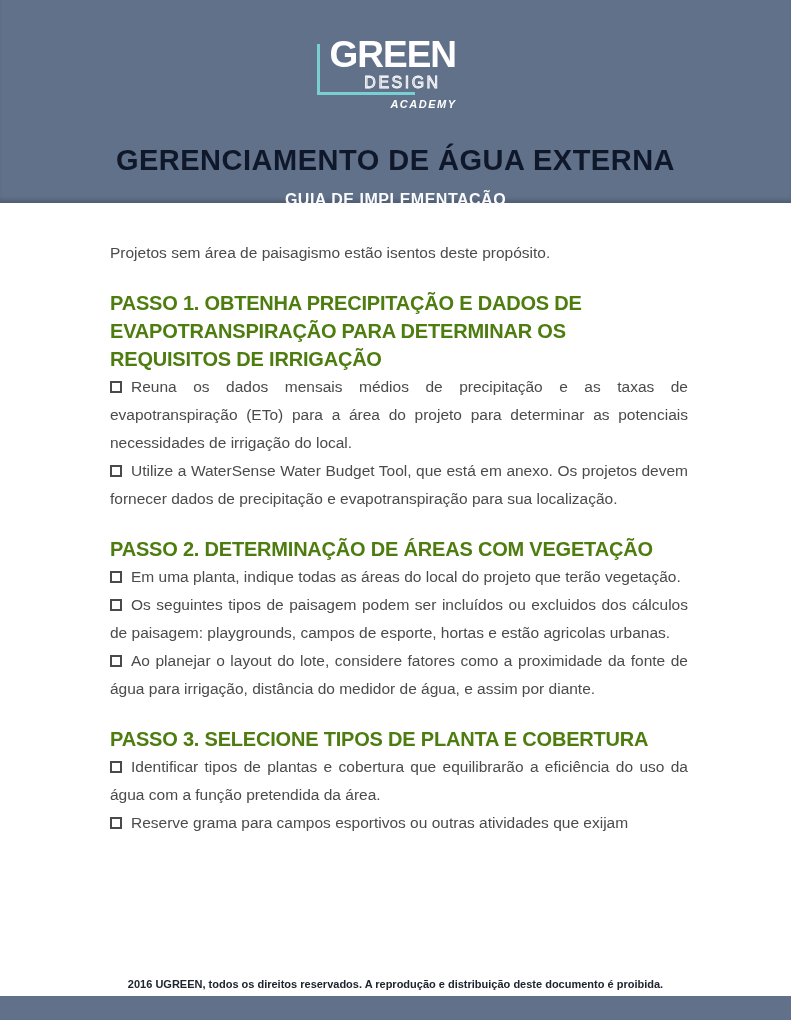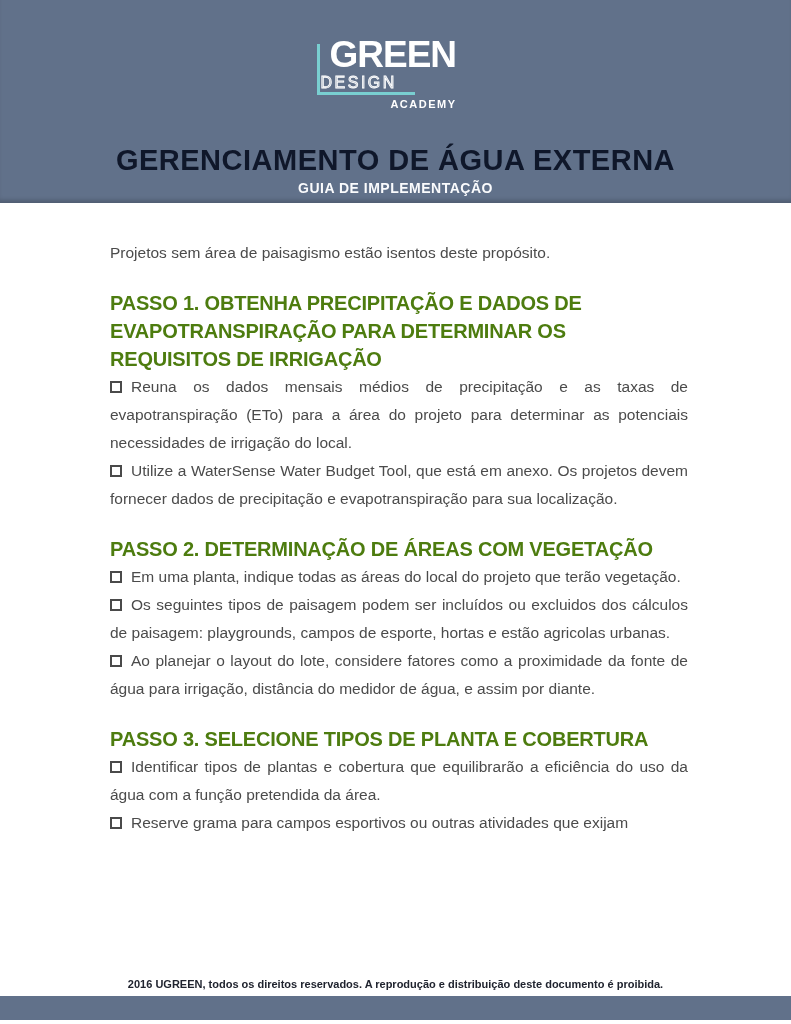--- a/index.html
+++ b/index.html
@@ -42,50 +42,51 @@
   .logo-green {
     position: absolute;
     left: 13px; top: -6px;
     font-size: 37px;
     font-weight: bold;
     letter-spacing: -1px;
     color: #ffffff;
   }
   .logo-design {
     position: absolute;
-    left: 4px; top: 34px;
+    left: 16px; top: 34px;
     width: 140px;
-    text-align: left;
+    text-align: center;
     font-size: 16px;
     letter-spacing: 2.5px;
     font-weight: 400;
     color: rgba(255,255,255,0.55);
     -webkit-text-stroke: 0.8px #ffffff;
   }
   .logo-academy {
     position: absolute;
     left: 0; top: 58px;
     width: 140px;
     text-align: right;
     font-size: 11px;
     font-weight: bold;
     letter-spacing: 1.5px;
     color: #ffffff;
+    font-style: italic;
   }
 
   .doc-title {
     margin-top: 32px;
     font-size: 29px;
     font-weight: bold;
     letter-spacing: 0.5px;
     color: #0f172a;
   }
   .doc-subtitle {
-    margin-top: 3px;
-    font-size: 14px;
+    margin-top: 14px;
+    font-size: 16px;
     font-weight: bold;
     letter-spacing: 0.5px;
     color: #fafbfd;
   }
 
   
   .content {
     width: 578px;
     margin-left: 110px;
     color: #4b4b4b;

